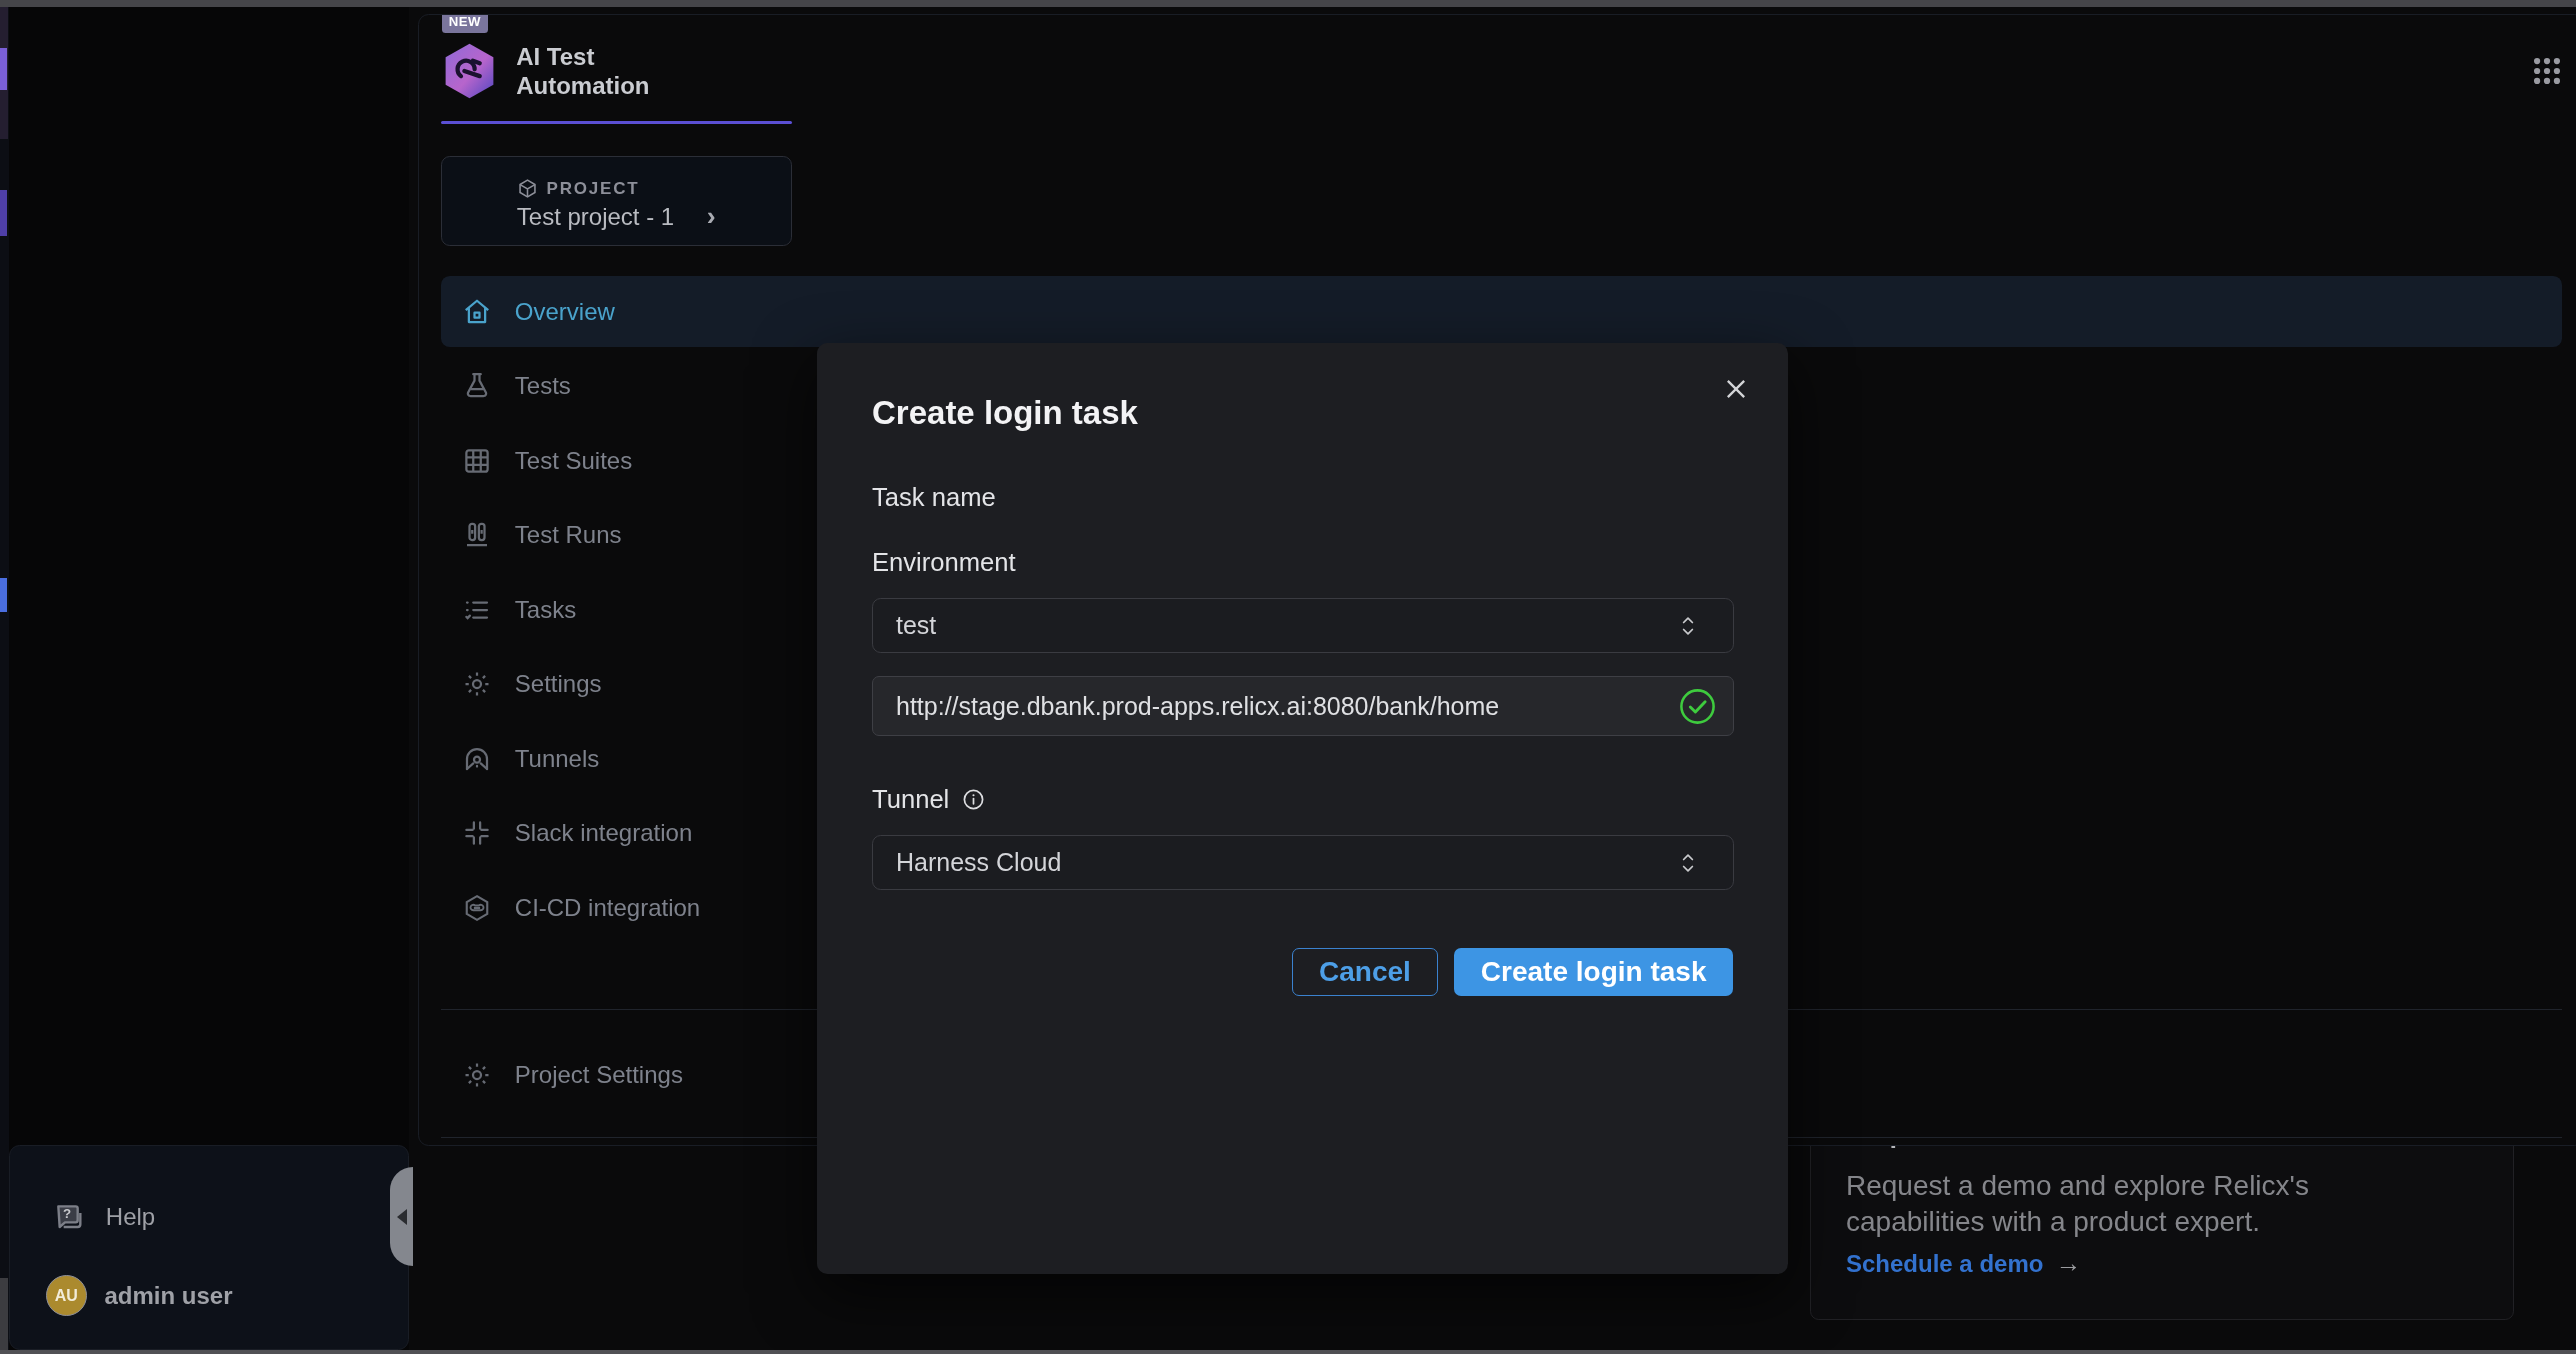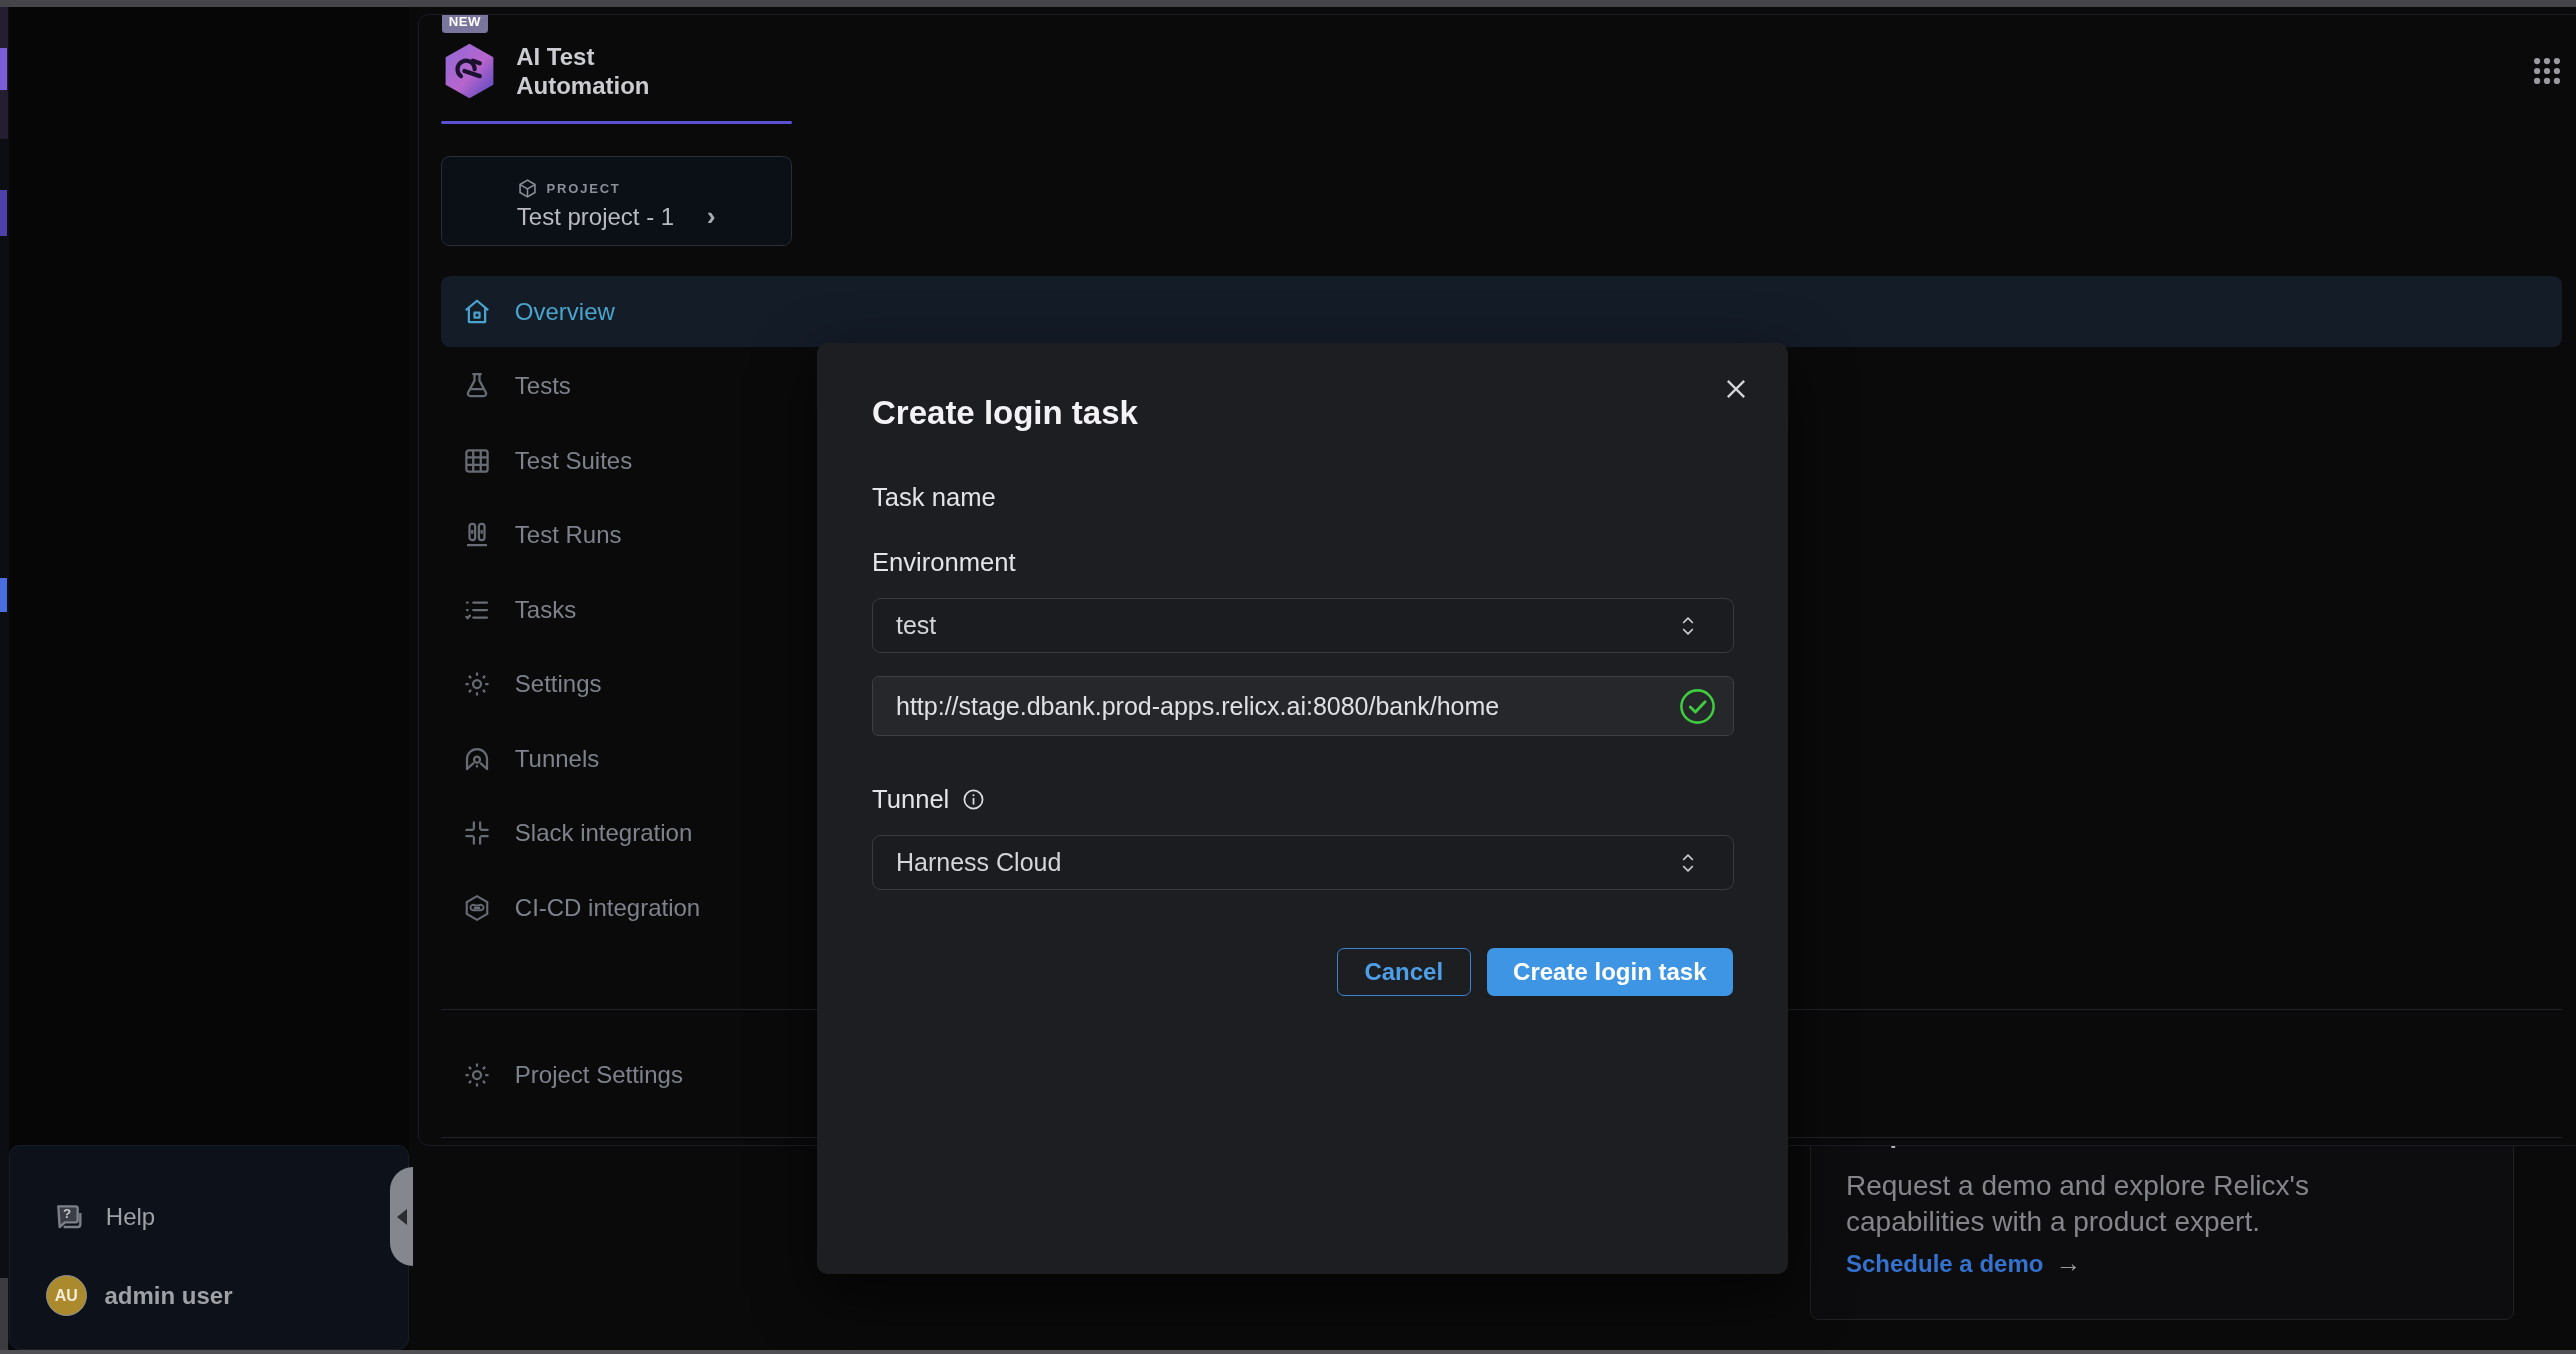--- a/index.html
+++ b/index.html
@@ -32,21 +32,21 @@
   .logo-row { display:flex; align-items:center; margin:26.5px 19.4px 0 23px; }
   .logo-hex { width:55px; height:58px; flex:0 0 auto; }
   .app-title { margin-left:19.4px; font-size:24px; line-height:29px; font-weight:700; color:#caccd1; }
   .grid-dots { margin-left:auto; color:#9a9ba2; }
 
   .accent-underline { height:3.5px; width:351px; margin:21px 0 0 22px; background:#5b4fd4; border-radius:1.8px; }
 
   .project-box { margin:32px 0 0 22px; width:351px; height:90px; position:relative;
     border:1.3px solid #2b2e37; border-radius:8.8px; background:#0b0f16; }
   .project-top { position:absolute; left:75px; top:21px; display:flex; align-items:center; color:#8d8f99; }
-  .project-label { font-size:13px; font-weight:700; letter-spacing:1.8px; margin-left:8.8px; }
+  .project-label { font-size:17px; font-weight:700; letter-spacing:1.8px; margin-left:8.8px; }
   .project-name { position:absolute; left:75px; top:46px; font-size:24px; color:#b9bbc1; }
   .project-chevron { position:absolute; left:265px; top:44px; color:#a9abb2; font-size:26.5px; font-weight:700; }
 
   .nav { margin-top:30px; padding:0 22px; display:flex; flex-direction:column; }
   .nav-row { height:71px; margin-bottom:3.5px; display:flex; align-items:center;
     border-radius:8.8px; color:#7e828c; font-size:24px; cursor:default; }
   .nav-row .ic { width:30px; height:30px; margin:0 23px 0 21px; color:#676b74; flex:0 0 auto; }
   .nav-row.active { background:#141c28; color:#4aa3cc; }
   .nav-row.active .ic { color:#4aa3cc; }
 
@@ -115,21 +115,21 @@
   .url-wrap { margin-top:23px; width:862px; height:60px; background:#26272b; border:0.9px solid #3e3f45;
     border-radius:7px; display:flex; align-items:center; padding:0 16px 0 0; }
   .url-wrap input { flex:1; height:100%; background:transparent; border:none; outline:none;
     color:#dfe0e3; font-size:25px; padding:0 23px; font-family:"Liberation Sans",sans-serif; }
   .select { margin-top:21px; width:862px; height:55px; background:#1b1c20; border:0.9px solid #3a3b41;
     border-radius:8.8px; display:flex; align-items:center; padding:0 37px 0 23px;
     color:#d4d5d9; font-size:25px; cursor:pointer; }
   .select .chev { margin-left:auto; color:#c9cacd; }
   .info-ic { color:#dcdde0; }
   .btn-row { margin-top:58px; display:flex; justify-content:flex-end; gap:16px; }
-  .btn { height:48px; border-radius:7px; font-size:24px; font-weight:700; padding:0 26.5px;
+  .btn { height:48px; border-radius:7px; font-size:28px; font-weight:700; padding:0 26.5px;
     display:flex; align-items:center; justify-content:center; cursor:pointer;
     font-family:"Liberation Sans",sans-serif; }
   .btn-cancel { background:transparent; border:1.8px solid #3b82cf; color:#4d9fe8; }
   .btn-primary { background:#3d95e4; border:none; color:#ffffff; }
 </style>
 </head>
 <body>
 
 <div class="top-strip"></div>
 <div class="left-rail">

